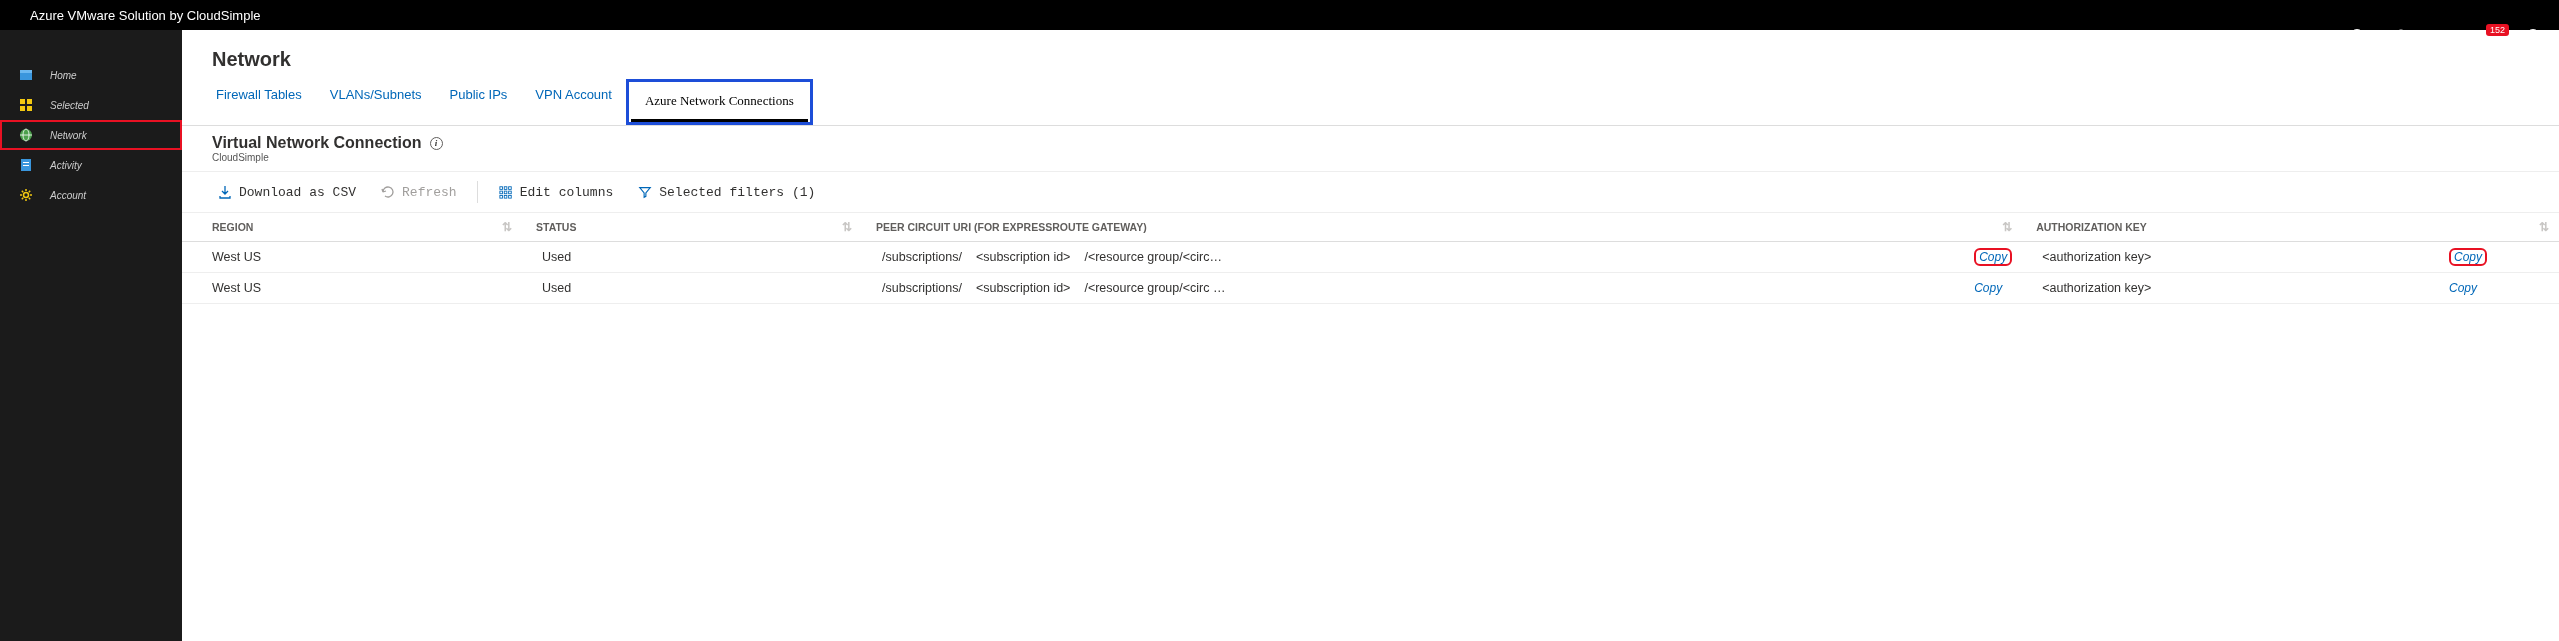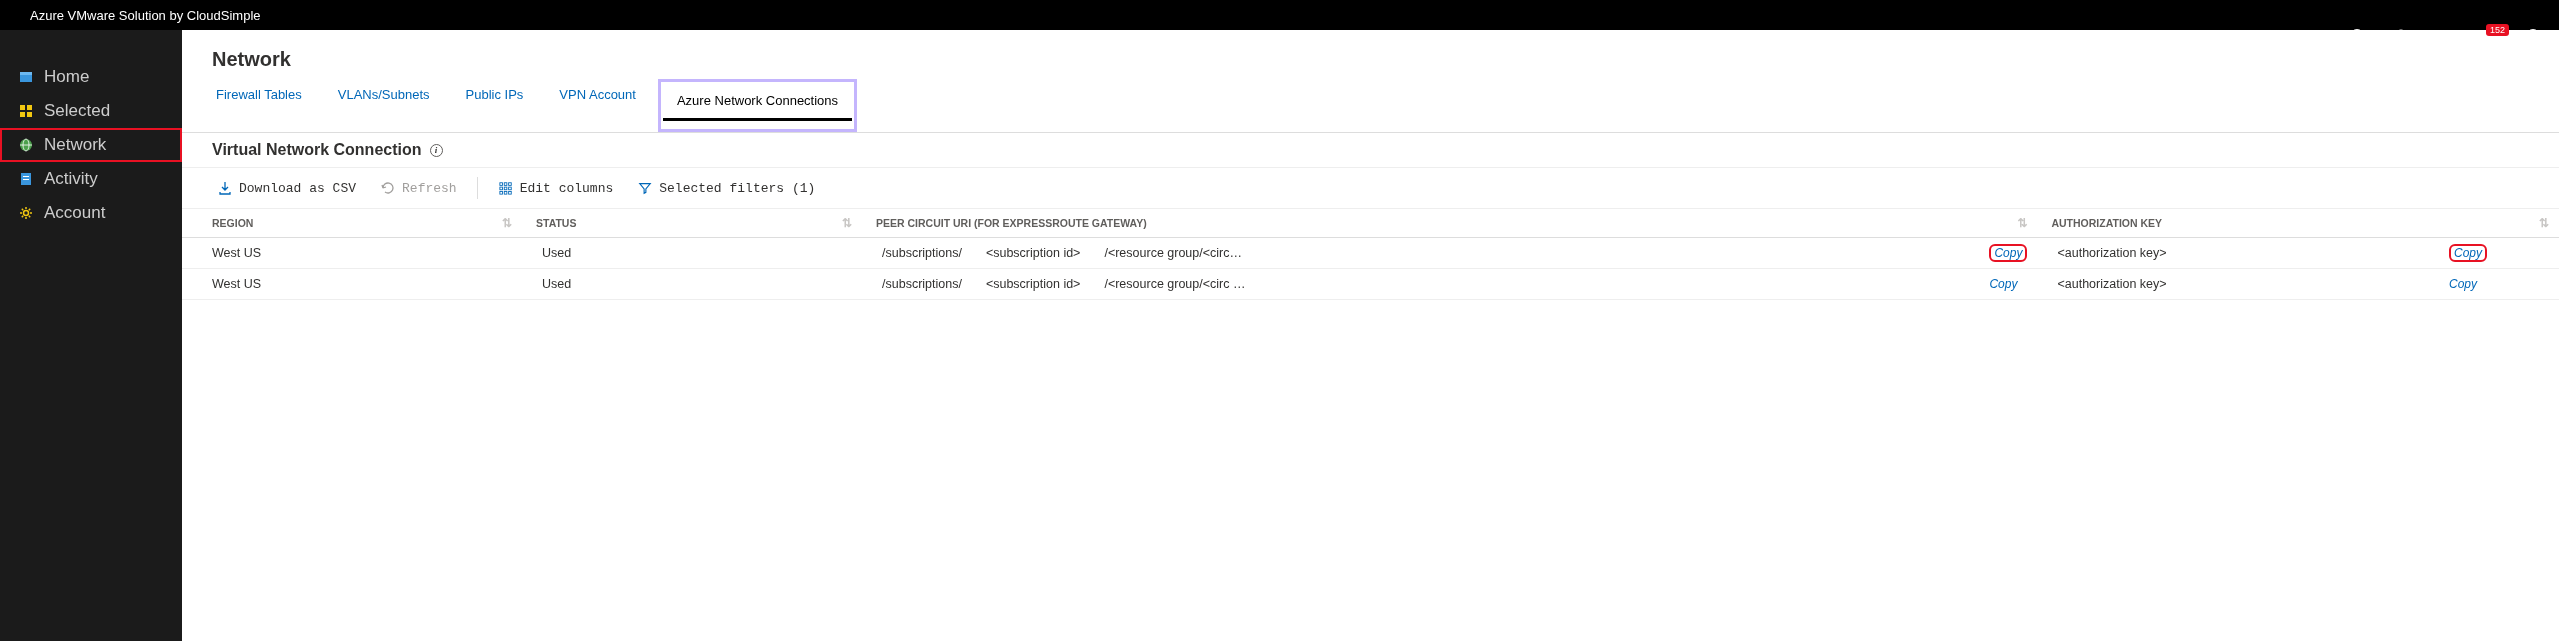--- a/index.html
+++ b/index.html
@@ -55,24 +55,25 @@
   .sidebar {
     width: 182px;
     background: #1b1b1b;
     color: #ccc;
     padding-top: 30px;
     flex-shrink: 0;
   }
   .sidebar-item {
     display: flex;
     align-items: center;
-    gap: 10px;
+    gap: 16px;
     padding: 7px 18px;
-    font-size: 17px;
+    font-size: 10px;
     cursor: pointer;
+    font-style: italic;
   }
   .sidebar-item .s-icon {
     width: 16px;
     height: 16px;
     display: inline-flex;
     align-items: center;
     justify-content: center;
   }
   .highlight-sidebar {
     border: 2px solid #e81123;
@@ -86,36 +87,36 @@
   }
   .page-title {
     font-size: 20px;
     font-weight: 600;
     padding: 0 30px 8px 30px;
   }
   .tabs-row {
     display: flex;
     padding: 0 20px;
     border-bottom: 1px solid #ddd;
-    gap: 8px;
   }
   .tab {
     padding: 8px 14px 10px;
     color: #0067b8;
     font-size: 13px;
     cursor: pointer;
   }
   .tab.active {
     border-bottom: 3px solid #000;
     color: #000;
     font-weight: 400;
   }
   .highlight-tab {
-    border: 3px solid #c4b5fd;
-    padding: 3px 2px 8px;
+    border: 3px solid #1d4ed8;
+    padding: 3px 2px 0;
+    font-family: Liberation Serif, serif;
   }
   .subheader {
     padding: 8px 30px 2px;
   }
   .subheader-title {
     font-size: 16px;
     font-weight: 600;
     display: inline-flex;
     align-items: center;
     gap: 8px;
@@ -178,21 +179,21 @@
   }
   .table td {
     padding: 8px 10px 8px 20px;
     font-size: 12.5px;
     border-bottom: 1px solid #eee;
     vertical-align: middle;
   }
   .table td .cell-inner {
     display: flex;
     align-items: center;
-    gap: 24px;
+    gap: 14px;
     overflow: hidden;
     white-space: nowrap;
   }
   .copy-link {
     color: #0067b8;
     font-style: italic;
     font-size: 12px;
     cursor: pointer;
     border-radius: 6px;
   }
@@ -313,20 +314,21 @@
       <div class="highlight-tab">
         <div class="tab active">Azure Network Connections</div>
       </div>
     </div>
 
     <div class="subheader">
       <div class="subheader-title">
         <span>Virtual Network Connection</span>
         <span class="info-icon-circle">i</span>
       </div>
+      <div class="subheader-sub">CloudSimple</div>
     </div>
 
     <div class="toolbar">
       <div class="tool blue-icon">
         <span class="tool-icon">
           <svg viewBox="0 0 16 16" width="16" height="16" stroke="#0067b8" fill="none" stroke-width="1.3">
               <path d="M8 2v8M5 7l3 3 3-3M3 12v2h10v-2"></path>
             </svg>
         </span>
         <span>Download as CSV</span>

